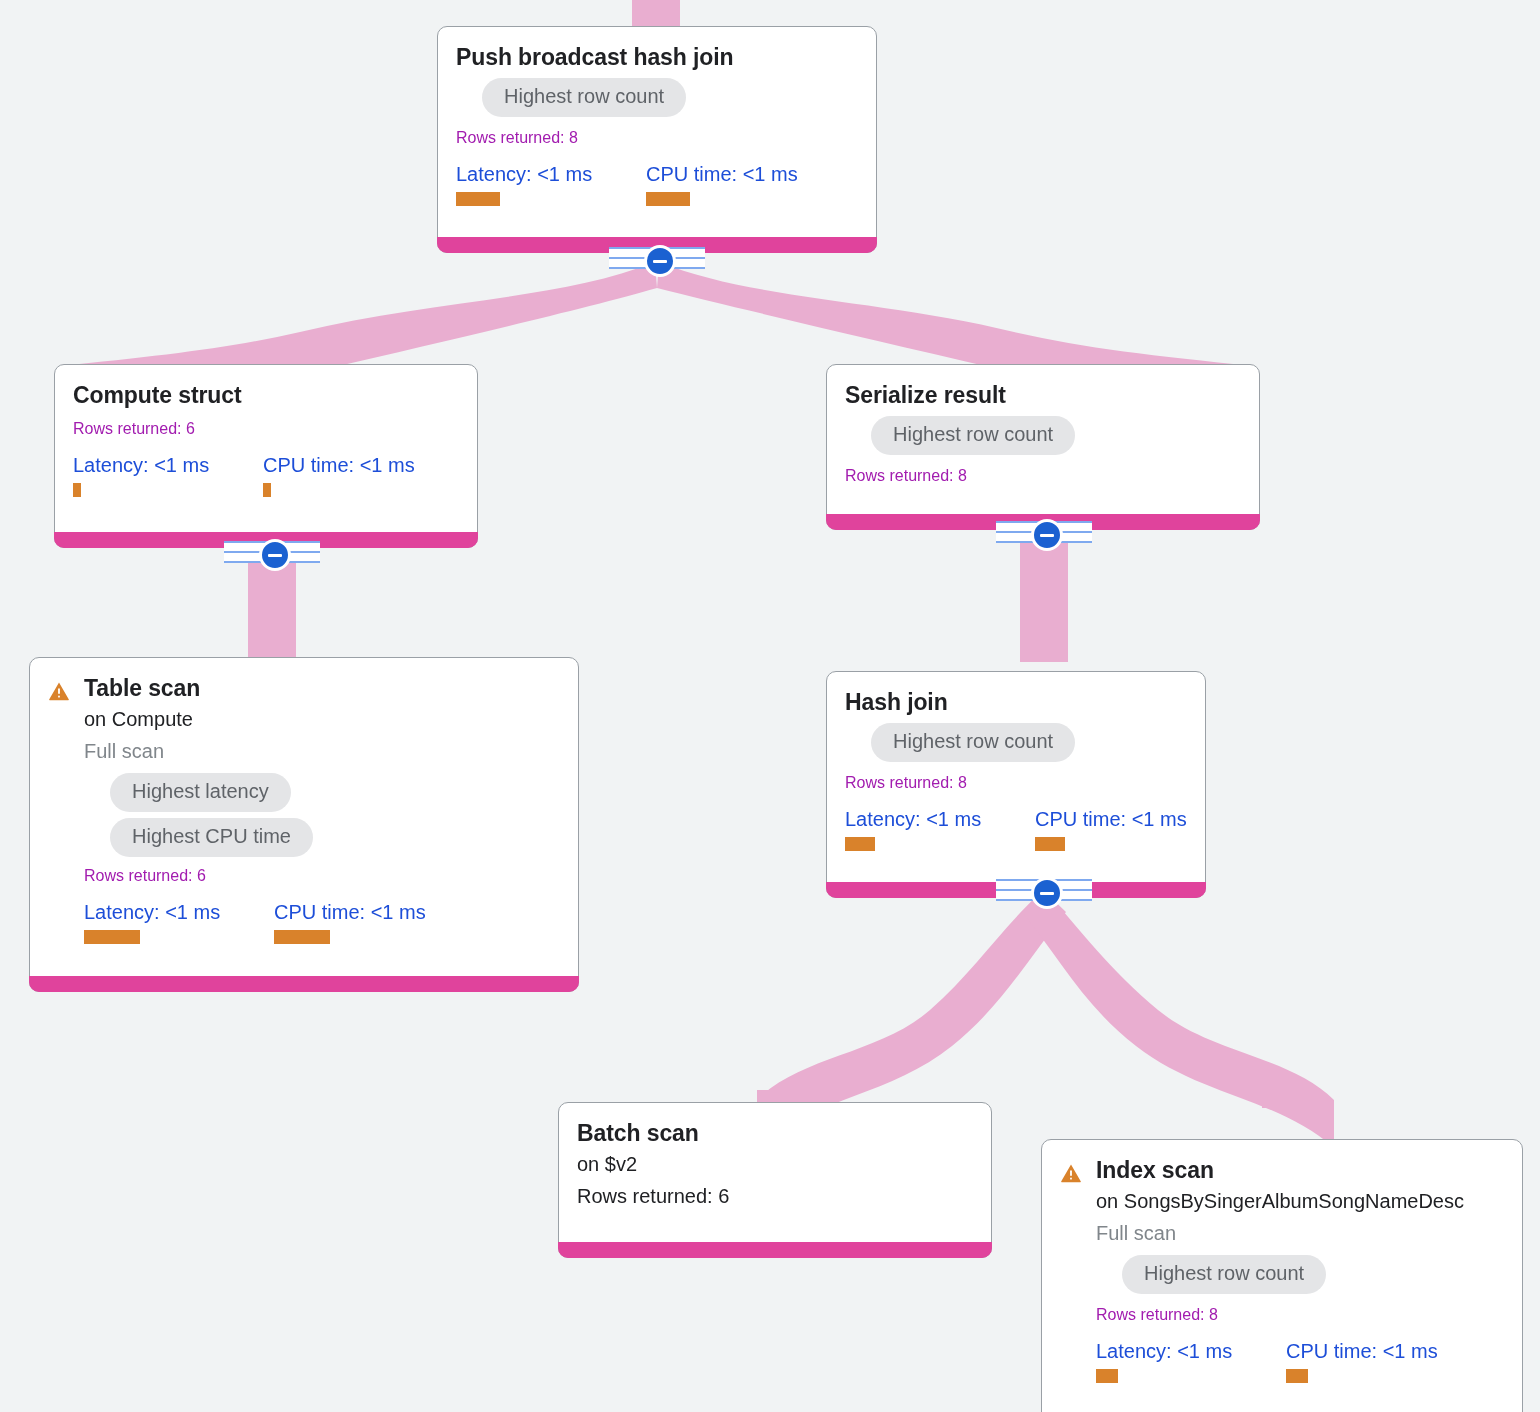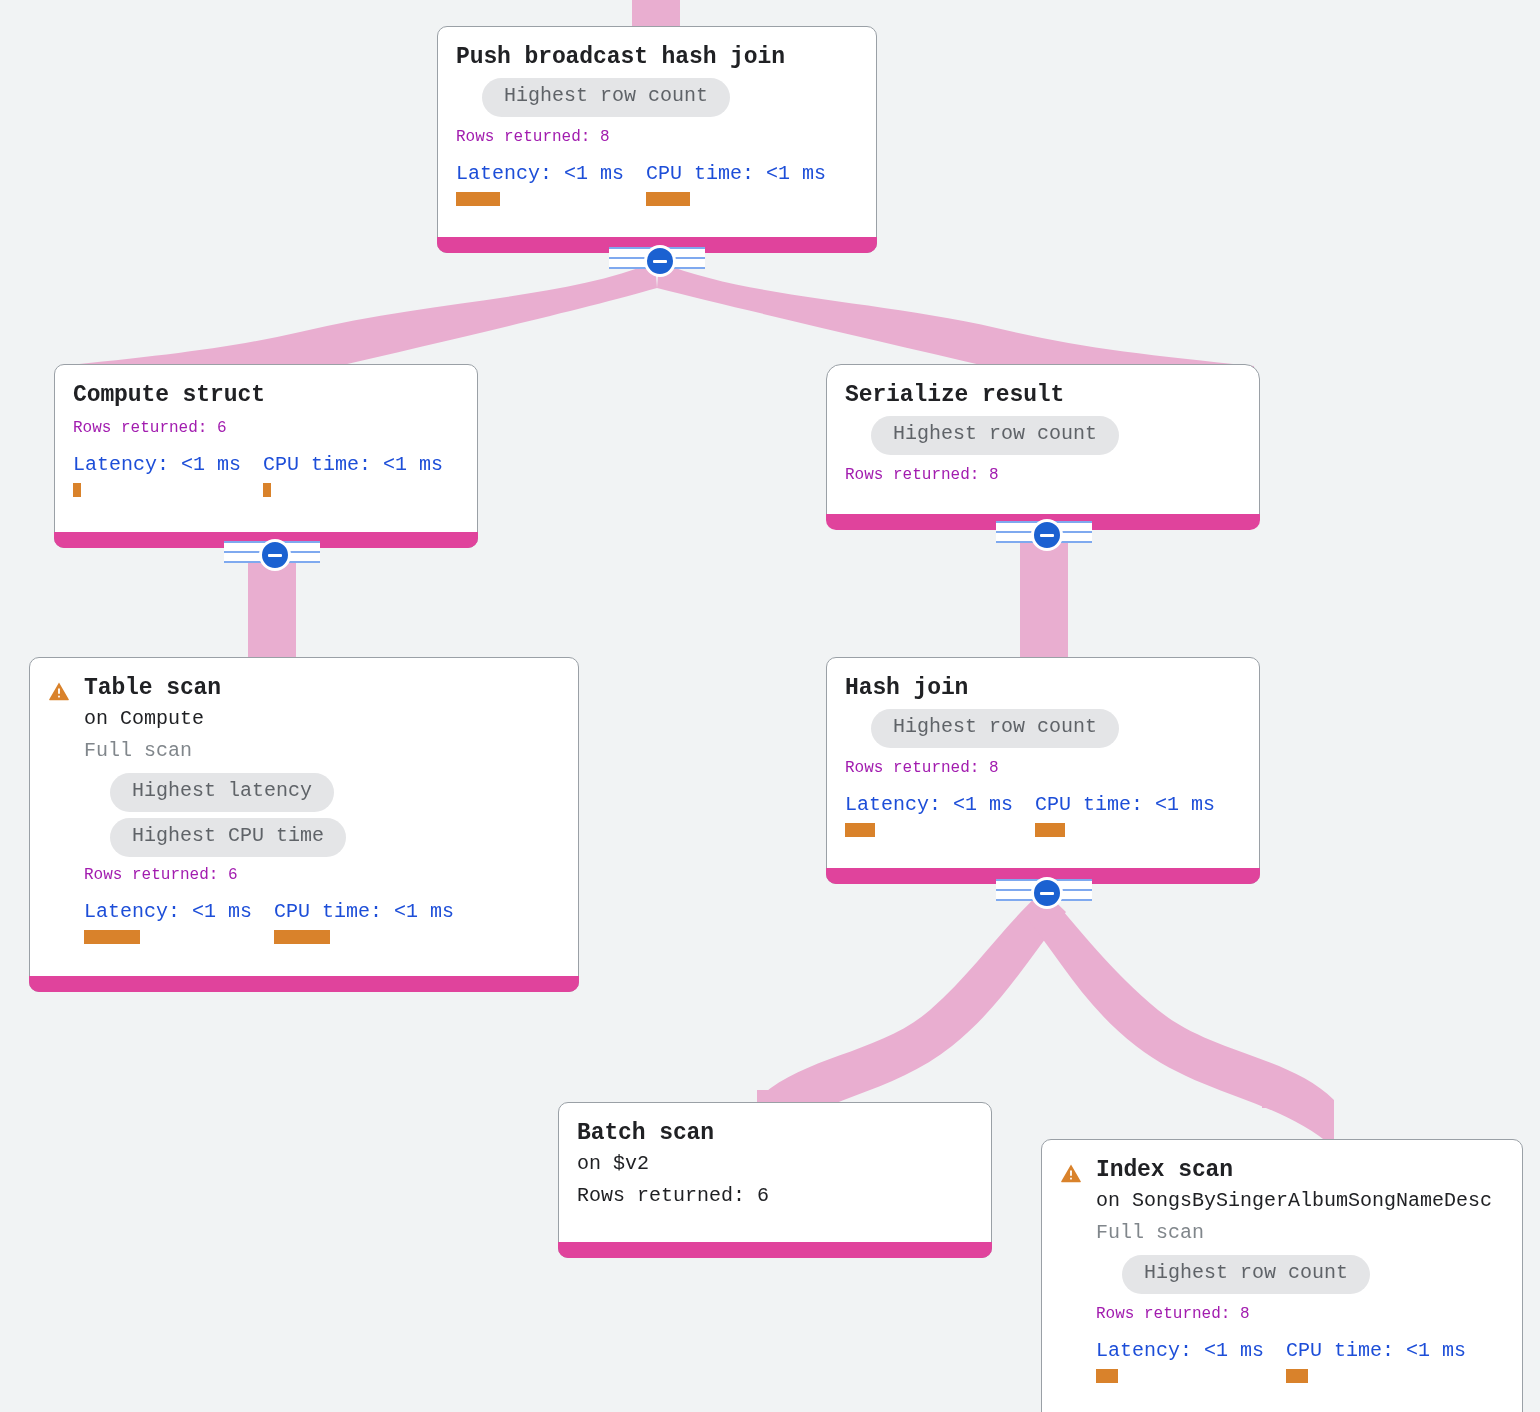--- a/index.html
+++ b/index.html
@@ -32,21 +32,20 @@
   .node {
     position: absolute;
     box-sizing: border-box;
     background: #ffffff;
     border: 1px solid #9aa0a6;
     border-radius: 10px;
     z-index: 5;
   }
   .node-body {
     padding: 16px 18px 14px 18px;
-    font-family: Liberation Mono, monospace;
   }
   .node-bottom-bar {
     position: absolute;
     left: -1px;
     right: -1px;
     bottom: -1px;
     height: 16px;
     background: #e0439c;
     border-bottom-left-radius: 10px;
     border-bottom-right-radius: 10px;
@@ -270,21 +269,21 @@
         </div>
       </div>
     </div>
     <div class="node-bottom-bar"></div>
   </div>
   <div class="handle" style="left:272px; top:552px;">
     <div class="rail"></div>
     <div class="knob"></div>
   </div>
 
-  <div class="node" style="left:826px; top:364px; width:434px; height:166px;border-radius:15px;">
+  <div class="node" style="left:826px; top:364px; width:434px; height:166px;">
     <div class="node-body">
       <div class="title-row">
         <div class="node-content">
           <div class="node-title">Serialize result</div>
           <span class="chip chip-indent">Highest row count</span>
           <div class="rows-line">Rows returned: 8</div>
         </div>
       </div>
     </div>
     <div class="node-bottom-bar"></div>
@@ -320,21 +319,21 @@
               <div class="metric-label">CPU time: &lt;1 ms</div>
               <div class="metric-bar" style="width:56px;"></div>
             </div>
           </div>
         </div>
       </div>
     </div>
     <div class="node-bottom-bar"></div>
   </div>
 
-  <div class="node" style="left:826px; top:657px; width:434px; height:227px;">
+  <div class="node" style="left:826px; top:671px; width:380px; height:227px;">
     <div class="node-body">
       <div class="title-row">
         <div class="node-content">
           <div class="node-title">Hash join</div>
           <span class="chip chip-indent">Highest row count</span>
           <div class="rows-line">Rows returned: 8</div>
           <div class="metrics">
             <div class="metric" style="width:190px;">
               <div class="metric-label">Latency: &lt;1 ms</div>
               <div class="metric-bar" style="width:30px;"></div>

